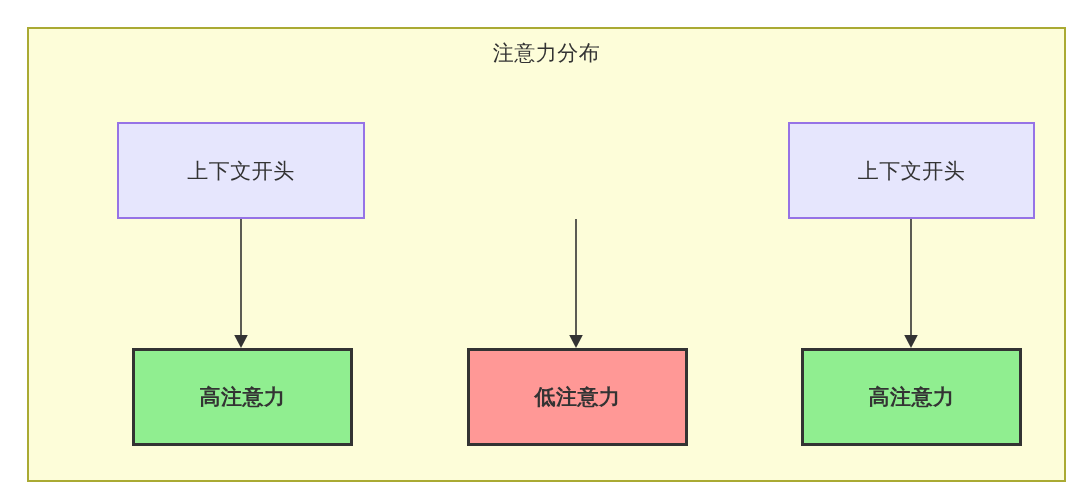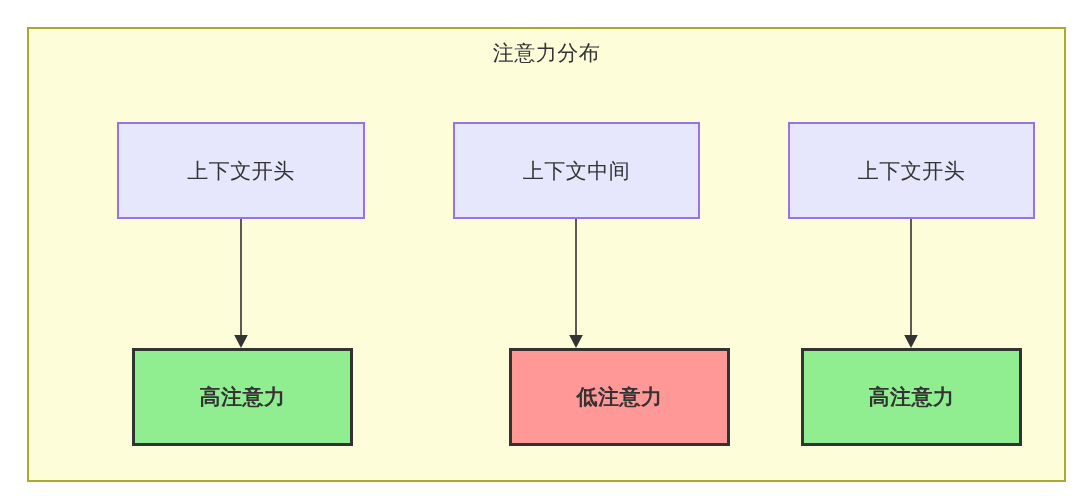--- a/index.html
+++ b/index.html
@@ -110,23 +110,20 @@
 <div id="canvas">
 
   <div id="outer-container" style="background: rgb(253, 253, 217); border-color: rgb(170, 170, 51);">
 
     <div id="container-title">注意力分布</div>
 
     <div class="ctx-node" id="node-ctx-start" style="background: rgb(230, 230, 253); border-color: rgb(150, 115, 230);">
       <span class="node-label">上下文开头</span>
     </div>
 
-    <div class="ctx-node" id="node-ctx-middle" style="background: rgb(230, 230, 253); border-color: rgb(150, 115, 230);">
-      <span class="node-label">上下文中间</span>
-    </div>
 
     <div class="ctx-node" id="node-ctx-end" style="background: rgb(230, 230, 253); border-color: rgb(150, 115, 230);">
       <span class="node-label">上下文开头</span>
     </div>
 
     <svg class="arrow" id="arrow-start" viewBox="0 0 16 129">
       <line x1="8" y1="0" x2="8" y2="117" stroke="#333333" stroke-width="1.6"></line>
       <polygon points="8,129 1.2,116 14.8,116" fill="#333333"></polygon>
     </svg>
 
@@ -137,21 +134,21 @@
 
     <svg class="arrow" id="arrow-end" viewBox="0 0 16 129">
       <line x1="8" y1="0" x2="8" y2="117" stroke="#333333" stroke-width="1.6"></line>
       <polygon points="8,129 1.2,116 14.8,116" fill="#333333"></polygon>
     </svg>
 
     <div class="attn-node" id="node-attn-high-start" style="background: rgb(144, 238, 144); border-color: rgb(51, 51, 51);">
       <span class="node-label">高注意力</span>
     </div>
 
-    <div class="attn-node" id="node-attn-low-middle" style="background: rgb(255, 152, 150); border-color: rgb(51, 51, 51); margin-left: 42px;">
+    <div class="attn-node" id="node-attn-low-middle" style="background: rgb(255, 152, 150); border-color: rgb(51, 51, 51);">
       <span class="node-label">低注意力</span>
     </div>
 
     <div class="attn-node" id="node-attn-high-end" style="background: rgb(144, 238, 144); border-color: rgb(51, 51, 51);">
       <span class="node-label">高注意力</span>
     </div>
 
   </div>
 </div>
 

